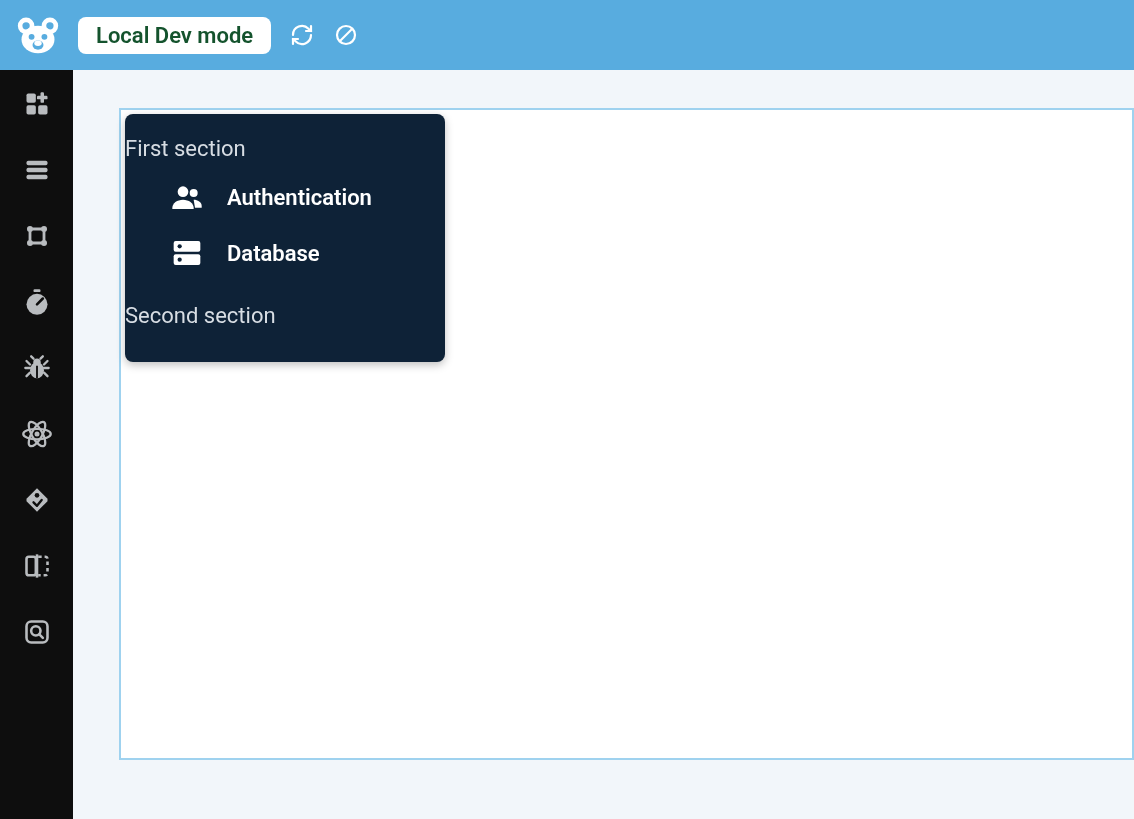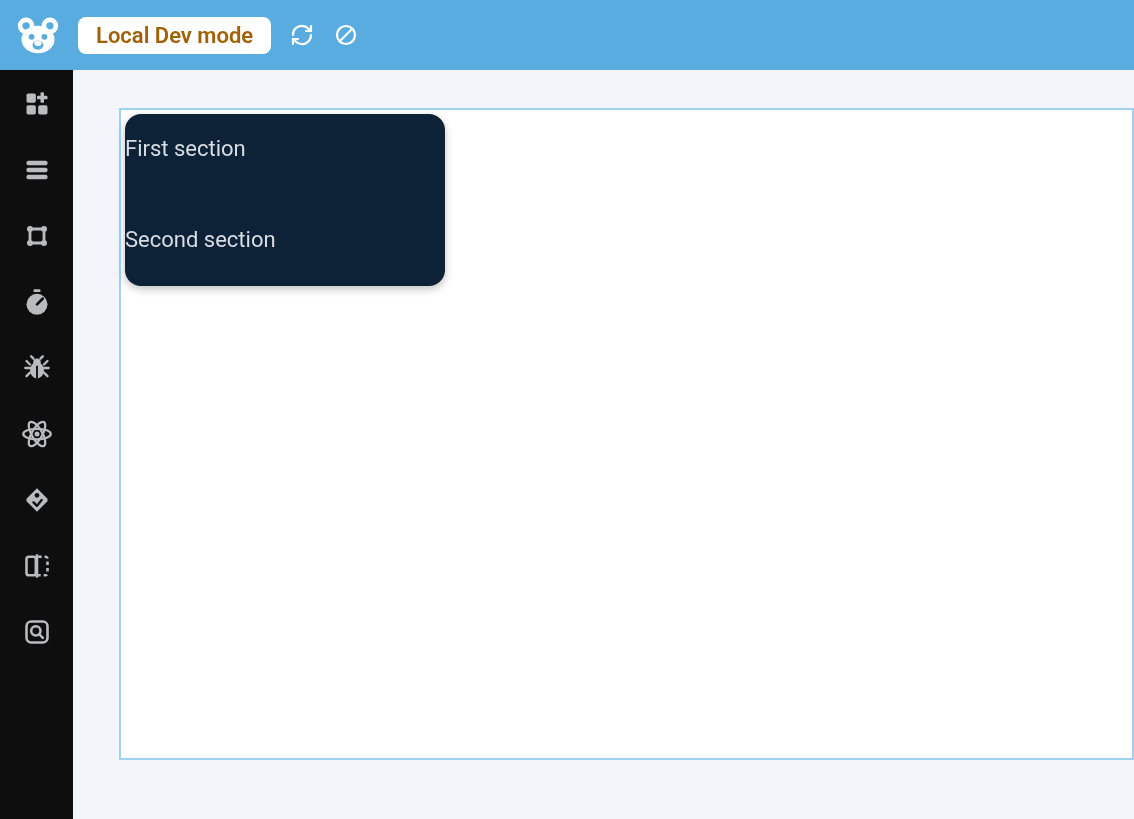--- a/index.html
+++ b/index.html
@@ -10,21 +10,21 @@
     height: 70px;
     background: #58acdf;
     display: flex;
     align-items: center;
     padding: 0 16px;
     gap: 18px;
   }
   .logo { width: 44px; height: 44px; color: #fff; display:flex; align-items:center; justify-content:center;}
   .mode-pill {
     background: #fff;
-    color: #a16207;
+    color: #14532d;
     font-weight: 600;
     font-size: 22px;
     padding: 6px 18px;
     border-radius: 8px;
     cursor: pointer;
   }
   .top-icon { width: 26px; height: 26px; color: #fff; display:flex; align-items:center; justify-content:center; cursor:pointer;}
   
   
   .sidebar {
@@ -62,21 +62,21 @@
   }
   
   
   .menu-panel {
     position: absolute;
     top: 4px;
     left: 4px;
     width: 320px;
     background: #0e2237;
     color: #eef2f6;
-    border-radius: 16px;
+    border-radius: 8px;
     padding: 22px 0 26px 12px;
     box-shadow: 0 3px 8px rgba(0,0,0,.25);
   }
   .menu-panel { padding-left: 0; }
   .menu-panel > div { }
   .menu-item {
     display: flex;
     align-items: center;
     gap: 24px;
     padding: 12px 0 12px 46px;
@@ -201,21 +201,43 @@
     </svg>
   </div>
 </div>
 
 <div class="main">
   <div class="canvas">
     <div class="menu-panel">
 
       <div class="sect">
         <div class="sect-title flush" style="padding-left:0;">First section</div>
+        <div class="menu-item">
+          <span class="mi-icon">
+            <svg viewBox="0 0 24 24" width="32" height="32" fill="currentColor">
+              <circle cx="9" cy="8" r="4"></circle>
+              <circle cx="17" cy="9" r="3"></circle>
+              <path d="M1 20c0-3.3 3.6-6 8-6s8 2.7 8 6v1H1z"></path>
+              <path d="M17 14c3 0 6 1.8 6 4.5V20h-5"></path>
+            </svg>
+          </span>
+          <span>Authentication</span>
+        </div>
+        <div class="menu-item">
+          <span class="mi-icon">
+            <svg viewBox="0 0 24 24" width="32" height="32" fill="currentColor">
+              <rect x="2" y="3" width="20" height="8" rx="1.5"></rect>
+              <rect x="2" y="13" width="20" height="8" rx="1.5"></rect>
+              <circle cx="6.5" cy="7" r="1.6" fill="#0e2237"></circle>
+              <circle cx="6.5" cy="17" r="1.6" fill="#0e2237"></circle>
+            </svg>
+          </span>
+          <span>Database</span>
+        </div>
       </div>
 
       <div class="sect">
-        <div class="sect-title flush" style="padding-left:0;margin-top:36px;">Second section</div>
+        <div class="sect-title flush" style="padding-left:0;">Second section</div>
       </div>
 
     </div>
   </div>
 </div>
 
 </body></html>

